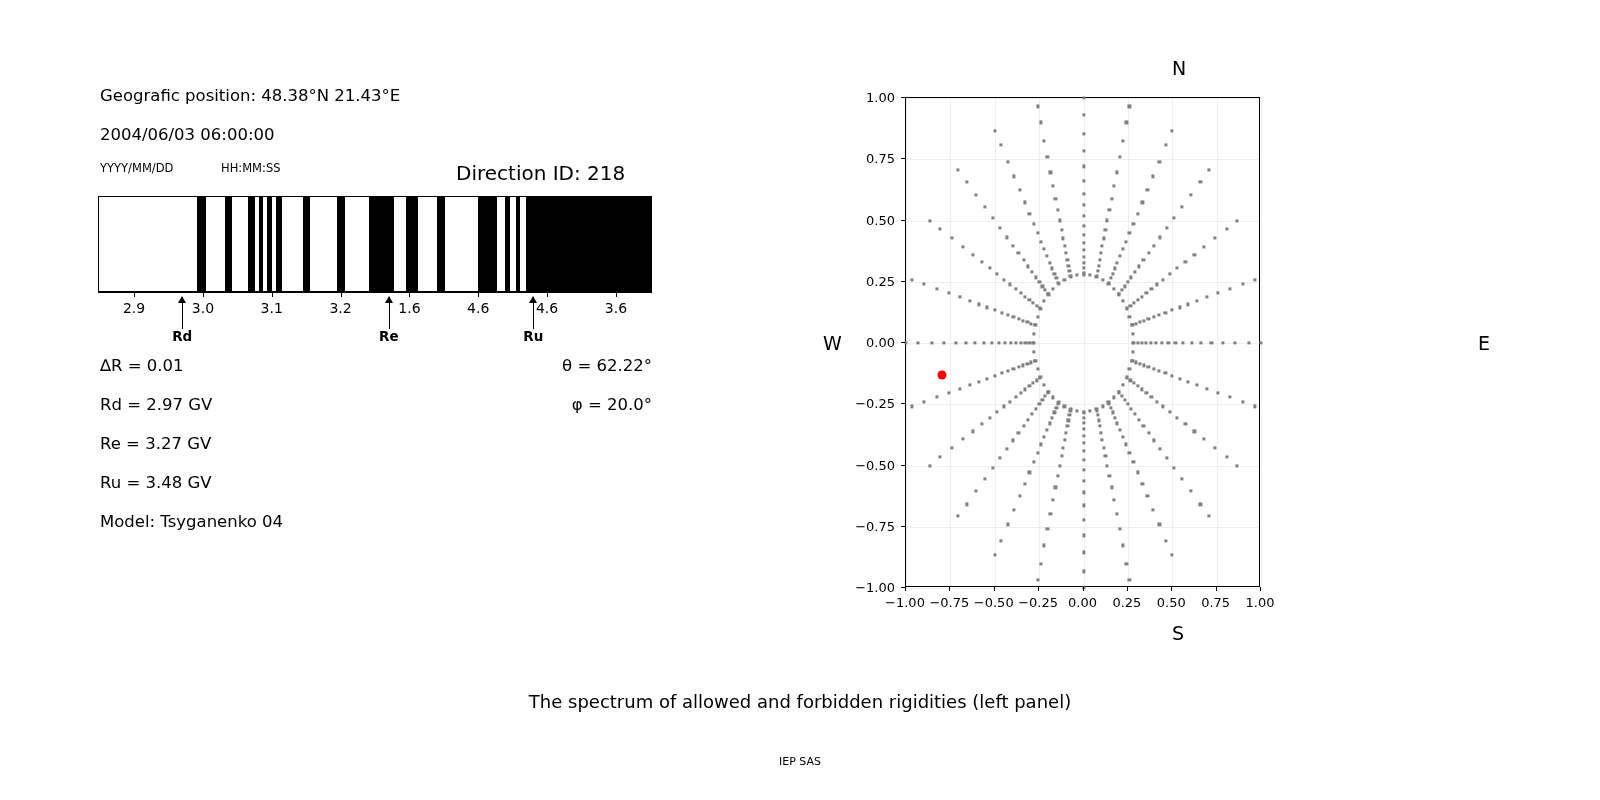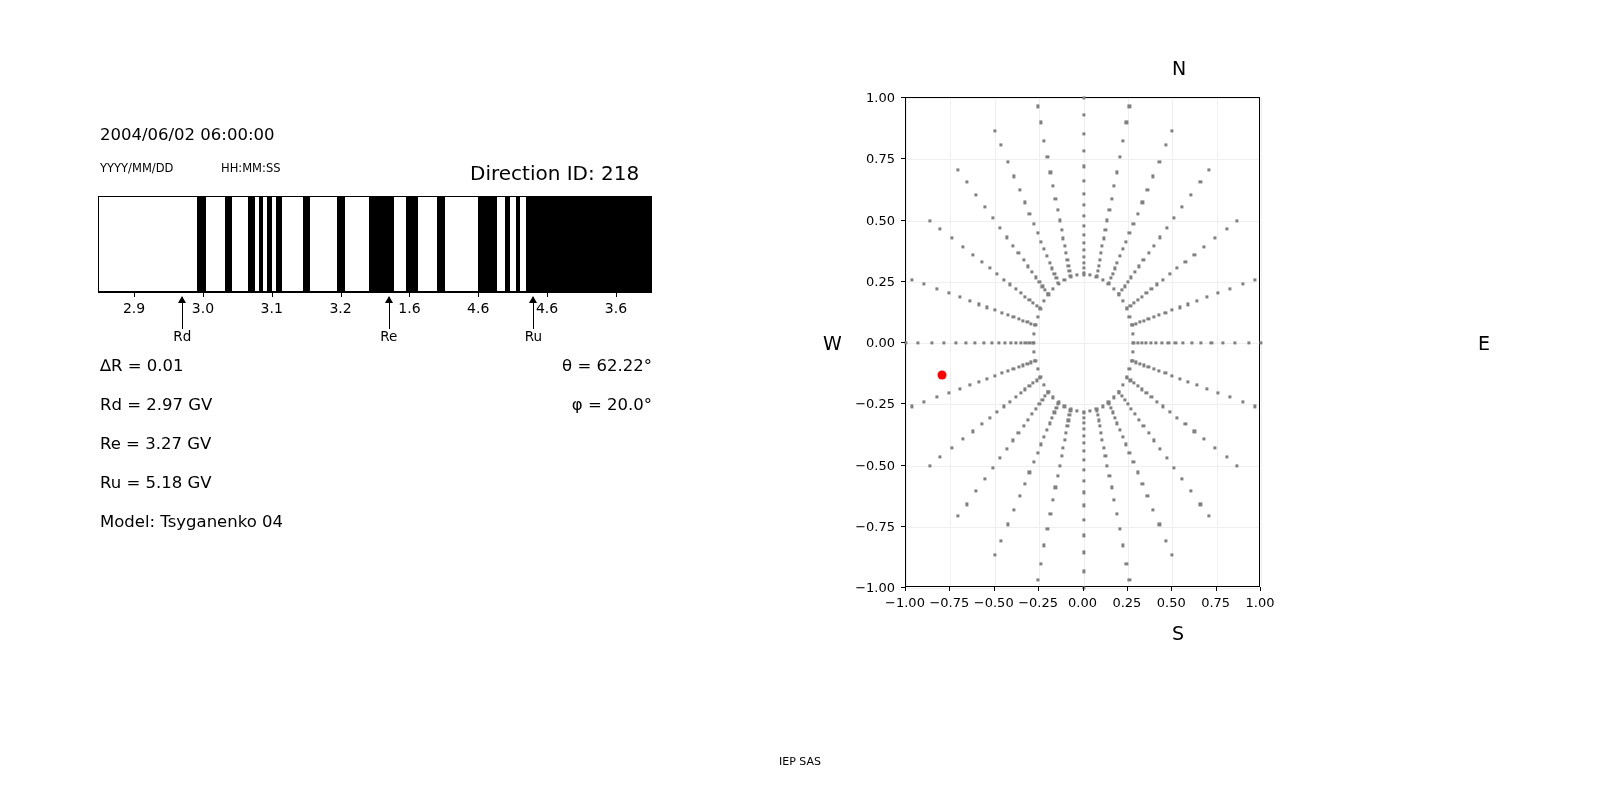--- a/index.html
+++ b/index.html
@@ -7,36 +7,36 @@
        font-family:"DejaVu Sans","Liberation Sans",sans-serif;color:#000;}
 
   
   #left-panel{position:absolute;left:0;top:0;width:800px;height:660px;}
 
   .info-line{position:absolute;font-size:16.5px;color:#000;white-space:nowrap;}
   #geo-position{left:100px;top:86px;}
   #datetime{left:100px;top:125px;}
   #fmt-date{left:100px;top:161px;font-size:11.5px;}
   #fmt-time{left:221px;top:161px;font-size:11.5px;}
-  #direction-id{left:470px;top:161px;font-size:20px;}
+  #direction-id{left:456px;top:161px;font-size:20px;}
 
   #spectrum-wrap{position:absolute;left:98px;top:196px;width:554px;height:96px;}
   #spectrum-bar{position:absolute;left:0;top:0;width:100%;height:100%;
                 background:#fff;box-sizing:border-box;border:1px solid #000;overflow:hidden;}
   .band{position:absolute;top:0;height:100%;background:#000;}
 
   #axis-line{position:absolute;left:98px;top:292px;width:554px;height:1px;background:#000;}
   .tick{position:absolute;top:292px;width:1px;height:5px;background:#000;}
   .tick-label{position:absolute;top:300px;font-size:14px;transform:translateX(-50%);}
 
   .marker-arrow{position:absolute;top:297px;width:1px;height:32px;background:#000;}
   .marker-head{position:absolute;top:296px;width:0;height:0;
                border-left:4px solid transparent;border-right:4px solid transparent;
                border-bottom:7px solid #000;transform:translateX(-50%);}
-  .marker-label{position:absolute;top:328px;font-size:13.5px;transform:translateX(-50%);}
+  .marker-label{position:absolute;top:328px;font-size:13.5px;transform:translateX(-50%);font-weight:bold;}
 
   .param{position:absolute;font-size:16.5px;white-space:nowrap;}
   .param-right{position:absolute;font-size:16.5px;white-space:nowrap;text-align:right;}
 
   
   #right-panel{position:absolute;left:800px;top:0;width:800px;height:660px;}
   #plot-frame{position:absolute;left:105px;top:97px;width:355px;height:490px;
               border:1.1px solid #000;box-sizing:border-box;background:#fff;}
   .gridline-v{position:absolute;top:0;width:1px;height:100%;background:#efefef;}
   .gridline-h{position:absolute;left:0;height:1px;width:100%;background:#efefef;}
@@ -61,22 +61,23 @@
   #caption{position:absolute;left:0;top:686px;width:1600px;text-align:center;}
   .caption-line{font-size:18px;line-height:31px;color:#000;}
   #footer{position:absolute;left:0;top:755px;width:1600px;text-align:center;
           font-size:11px;color:#000;}
 </style>
 </head>
 <body>
 
 <div id="left-panel">
 
-
-  <div class="info-line" id="datetime">2004/06/02 06:00:00</div>
+  <div class="info-line" id="geo-position">Geografic position: 48.38°N 21.43°E</div>
+
+  <div class="info-line" id="datetime">2004/06/03 06:00:00</div>
 
   <div class="info-line" id="fmt-date">YYYY/MM/DD</div>
 
   <div class="info-line" id="fmt-time">HH:MM:SS</div>
 
   <div class="info-line" id="direction-id">Direction ID: 218</div>
 
   <div id="spectrum-wrap">
     <div id="spectrum-bar">
         <div class="band" style="left: 17.6814%; width: 1.61531%;"></div>
@@ -124,21 +125,21 @@
       <div class="marker-head" style="left: 388.767px;"></div>
       <div class="marker-label" style="left: 388.767px;">Re</div>
       <div class="marker-arrow" style="left: 533.325px;"></div>
       <div class="marker-head" style="left: 533.325px;"></div>
       <div class="marker-label" style="left: 533.325px;">Ru</div>
     </div>
 
   <div class="param" style="left:100px;top:356px;">∆R = 0.01</div>
   <div class="param" style="left:100px;top:395px;">Rd = 2.97 GV</div>
   <div class="param" style="left:100px;top:434px;">Re = 3.27 GV</div>
-  <div class="param" style="left:100px;top:473px;">Ru = 5.18 GV</div>
+  <div class="param" style="left:100px;top:473px;">Ru = 3.48 GV</div>
   <div class="param" style="left:100px;top:512px;">Model: Tsyganenko 04</div>
 
   <div class="param-right" style="right:148px;top:356px;">θ = 62.22°</div>
   <div class="param-right" style="right:148px;top:395px;">φ = 20.0°</div>
 </div>
 
 <div id="right-panel">
   <div id="plot-frame">
       <div class="gridline-v" style="left: 0px;"></div>
       <div class="gridline-v" style="left: 44.375px;"></div>
@@ -655,15 +656,16 @@
       <div class="xtick-label" style="left: 460px; top: 595px;">1.00</div>
     </div>
 </div>
 
 <div class="compass" id="compass-n">N</div>
 <div class="compass" id="compass-s">S</div>
 <div class="compass" id="compass-w">W</div>
 <div class="compass" id="compass-e">E</div>
 
 <div id="caption">
+  <div class="caption-line">The spectrum of allowed and forbidden rigidities (left panel)</div>
 </div>
 
 <div id="footer">IEP SAS</div>
 
 </body></html>

